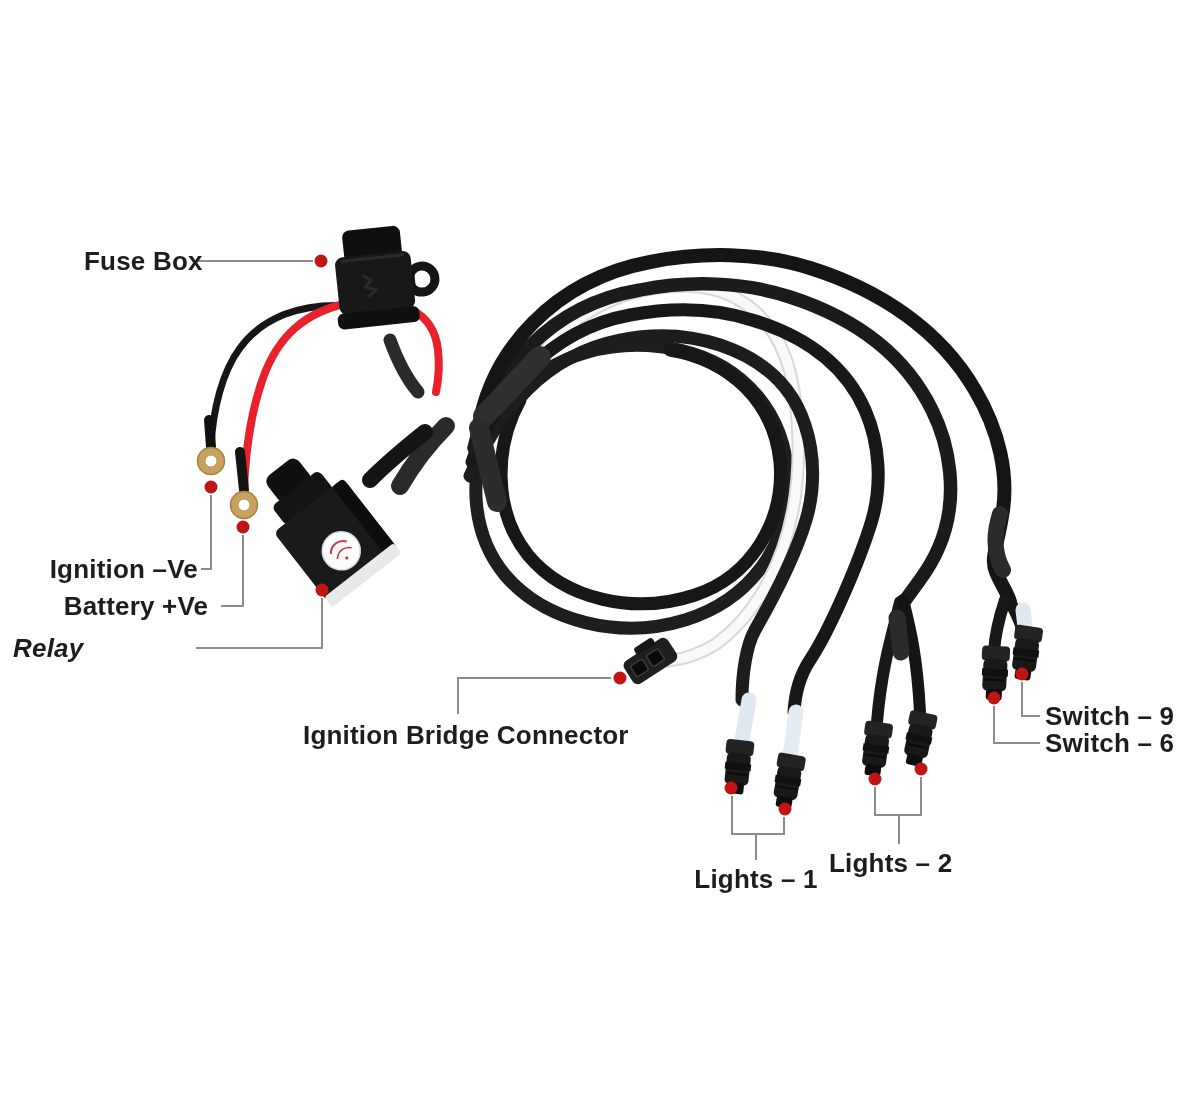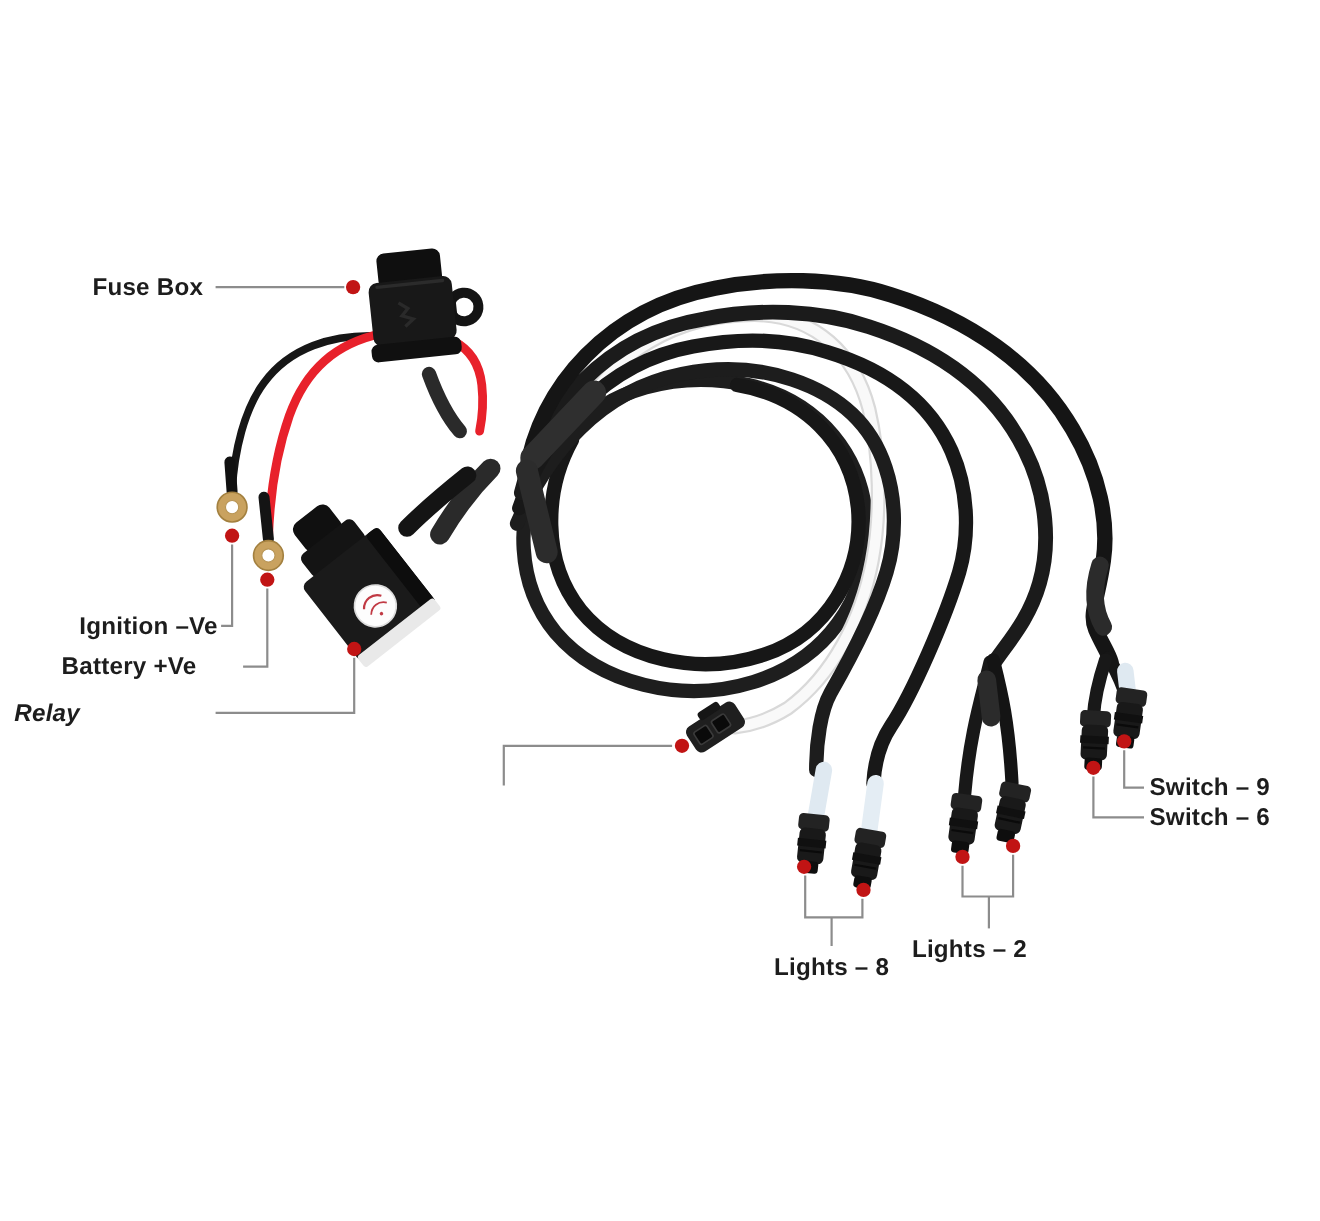--- a/index.html
+++ b/index.html
@@ -13,21 +13,21 @@
     position:relative;
     width:1200px;height:1110px;
     background:var(--background);
     overflow:hidden;
     font-family:"Liberation Sans","DejaVu Sans",sans-serif;
   }
   .stage svg{position:absolute;left:0;top:0;}
   .lbl{
     position:absolute;
     font-weight:bold;
-    font-size:22px;
+    font-size:26px;
     line-height:26px;
     color:var(--label-text);
     letter-spacing:.2px;
     white-space:nowrap;
   }
   .lead{stroke:var(--callout-line);stroke-width:2;fill:none;}
   .dot{fill:var(--callout-dot);}
 </style>
 </head>
 <body>
@@ -190,25 +190,26 @@
       <circle class="dot" cx="921" cy="769" r="6.5"></circle>
       <circle class="dot" cx="1022" cy="674" r="6.5"></circle>
       <circle class="dot" cx="994" cy="698" r="6.5"></circle>
     </g>
   </svg>
 
   <div class="lbl" style="left:84px;top:248px;">Fuse Box</div>
 
   <div class="lbl" style="left:38px;top:556px;width:160px;text-align:right;">Ignition –Ve</div>
 
-  <div class="lbl" style="left:56px;top:593px;width:160px;text-align:left;">Battery +Ve</div>
+  <div class="lbl" style="left:56px;top:593px;width:160px;text-align:center;">Battery +Ve</div>
 
   <div class="lbl" style="left:13px;top:635px;width:160px;text-align:left;font-style:italic;">Relay</div>
 
-
-  <div class="lbl" style="left:686px;top:866px;width:140px;text-align:center;">Lights – 8</div>
+  <div class="lbl" style="left:303px;top:722px;">Ignition Bridge Connector</div>
+
+  <div class="lbl" style="left:686px;top:866px;width:140px;text-align:center;">Lights – 1</div>
 
   <div class="lbl" style="left:829px;top:850px;width:140px;text-align:left;">Lights – 2</div>
 
   <div class="lbl" style="left:1045px;top:703px;">Switch – 9</div>
 
   <div class="lbl" style="left:1045px;top:730px;">Switch – 6</div>
 </div>
 
 </body></html>

